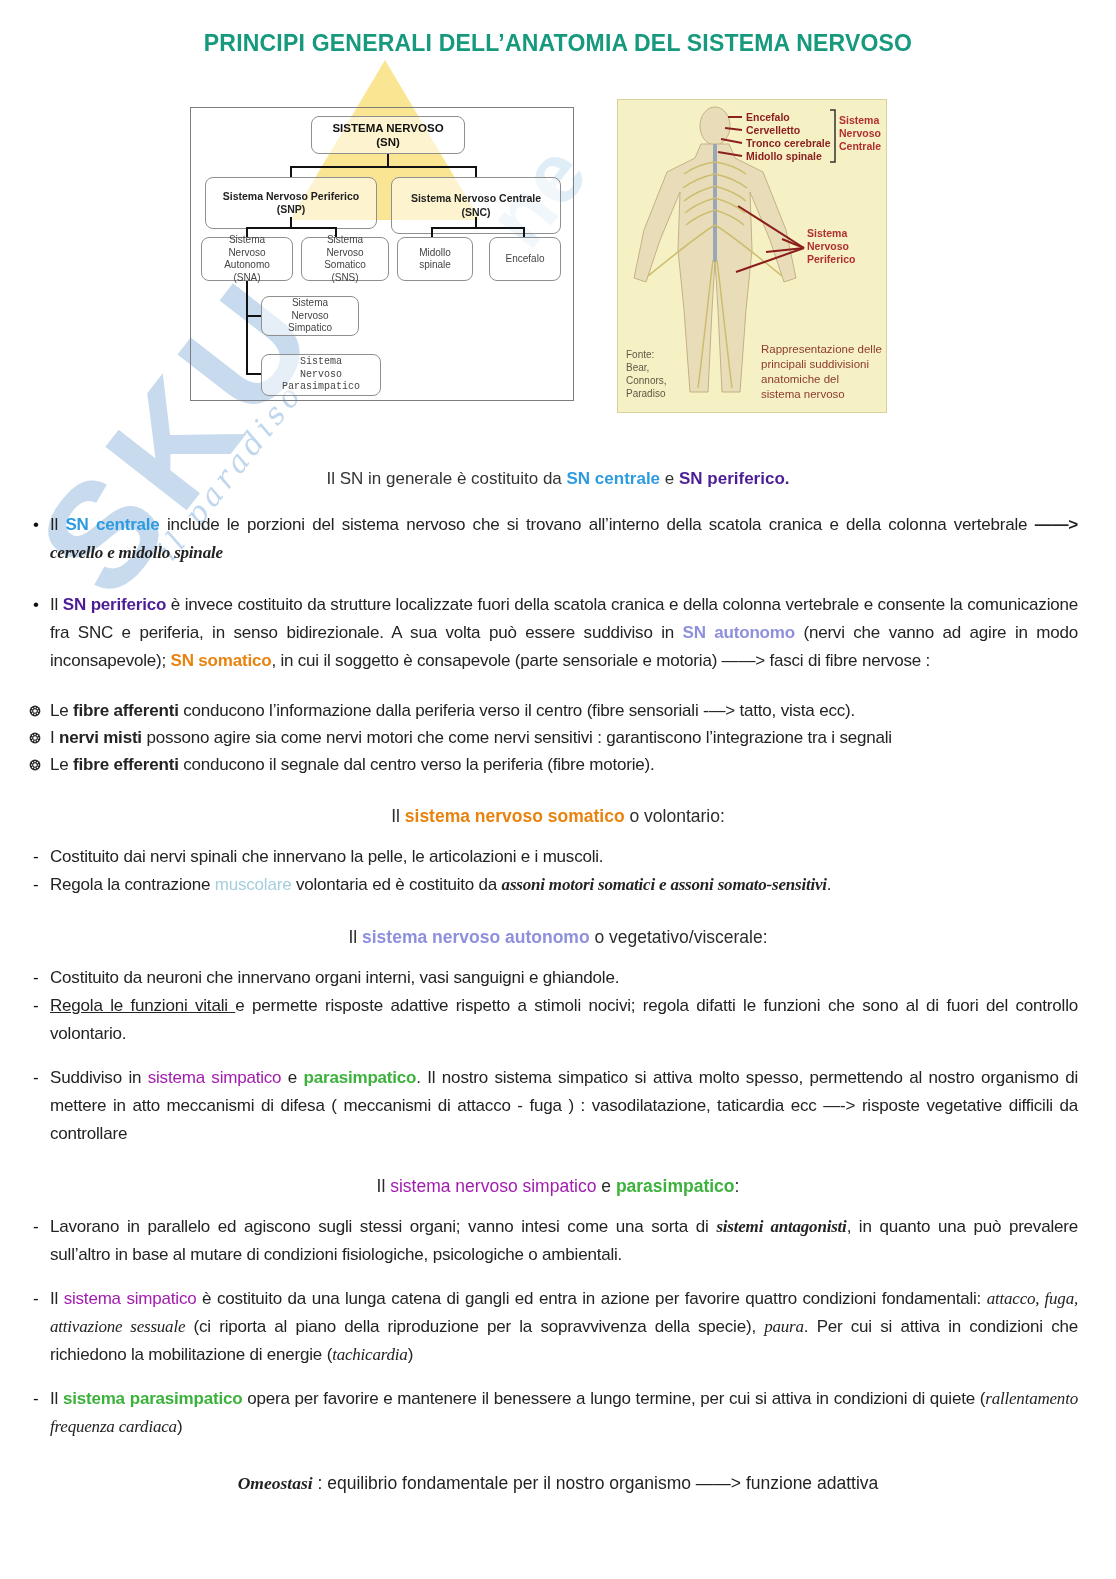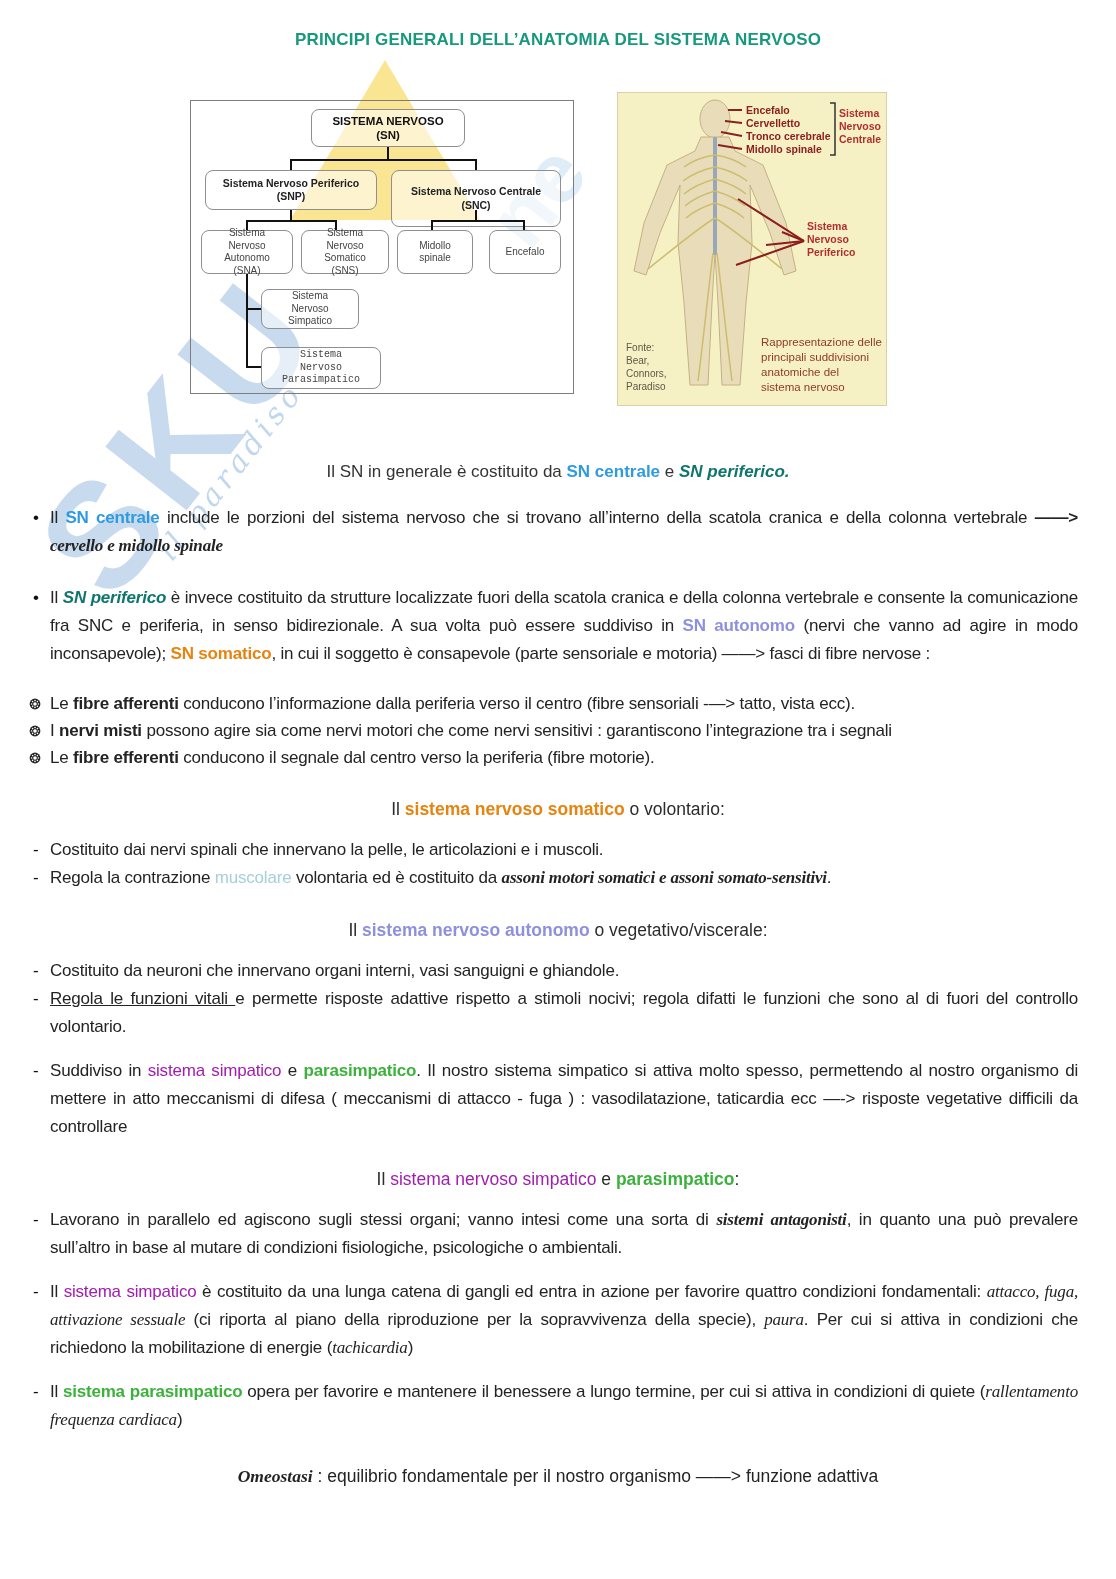--- a/index.html
+++ b/index.html
@@ -32,21 +32,21 @@
   .wm-fragment{
     position:absolute;left:468px;top:205px;
     font-size:85px;font-weight:bold;
     color:rgba(150,195,230,0.30);
     transform:rotate(-52deg);transform-origin:left top;
   }
   
   .content{position:relative;z-index:1;}
   h1.page-title{
     margin:30px 30px 0 30px;text-align:center;
-    font-size:17px;font-weight:bold;color:#17997e;letter-spacing:0.2px;
+    font-size:23px;font-weight:bold;color:#17997e;letter-spacing:0.2px;
   }
   
   .figures{position:relative;height:316px;margin-top:42px;}
   .flowchart{
     position:absolute;left:190px;top:8px;width:382px;height:292px;
     border:1px solid #7d7d7d;background:transparent;
   }
   .fc-node{
     position:absolute;border:1px solid #8f8f8f;border-radius:8px;
     background:rgba(255,255,255,0.55);
@@ -75,21 +75,21 @@
   .li .marker-svg{position:absolute;left:-21px;top:8px;}
   .section-heading{
     margin:28px 40px 16px 40px;text-align:center;font-size:17.5px;color:#2c2c2c;
   }
   .closing-line{
     margin:32px 40px 0 40px;text-align:center;font-size:17.5px;color:#232323;
   }
   
   .seg-plain{}
   .seg-blue{color:#2e9be0;font-weight:bold;}
-  .seg-pink{color:#0f766e;font-weight:bold;font-style:italic;}
+  .seg-pink{color:#4c1d95;font-weight:bold;}
   .seg-magenta{color:#a21caf;font-weight:normal;}
   .seg-purple{color:#8e90dd;font-weight:bold;}
   .seg-orange{color:#e8830f;font-weight:bold;}
   .seg-green{color:#3cb23c;font-weight:bold;margin-top:39px;}
   .seg-lightblue{color:#a5cede;}
   .seg-bold{font-weight:bold;}
   .seg-bi{font-family:"Liberation Serif",serif;font-style:italic;font-weight:bold;}
   .seg-i{font-family:"Liberation Serif",serif;font-style:italic;}
   .seg-u{text-decoration:underline;}
   .mt22{margin-top:22px;}
@@ -112,21 +112,21 @@
 
   <div class="figures">
 
     <div class="flowchart">
       <div class="fc-node fc-root" style="left:120px;top:8px;width:154px;height:38px;">SISTEMA NERVOSO (SN)</div>
       <div class="fc-v" style="left:196px;top:46px;height:12px;"></div>
       <div class="fc-h" style="left:100px;top:58px;width:186px;"></div>
       <div class="fc-v" style="left:99px;top:58px;height:11px;"></div>
       <div class="fc-v" style="left:284px;top:58px;height:11px;"></div>
 
-      <div class="fc-node fc-l2" style="left:14px;top:69px;width:172px;height:40px;">Sistema Nervoso Periferico (SNP)</div>
+      <div class="fc-node fc-l2" style="left:14px;top:69px;width:172px;height:52px;">Sistema Nervoso Periferico (SNP)</div>
       <div class="fc-node fc-l2" style="left:200px;top:69px;width:170px;height:57px;">Sistema Nervoso Centrale (SNC)</div>
 
       <div class="fc-v" style="left:99px;top:109px;height:10px;"></div>
       <div class="fc-h" style="left:55px;top:119px;width:91px;"></div>
       <div class="fc-v" style="left:55px;top:119px;height:10px;"></div>
       <div class="fc-v" style="left:144px;top:119px;height:10px;"></div>
 
       <div class="fc-v" style="left:284px;top:109px;height:10px;"></div>
       <div class="fc-h" style="left:240px;top:119px;width:94px;"></div>
       <div class="fc-v" style="left:240px;top:119px;height:10px;"></div>

